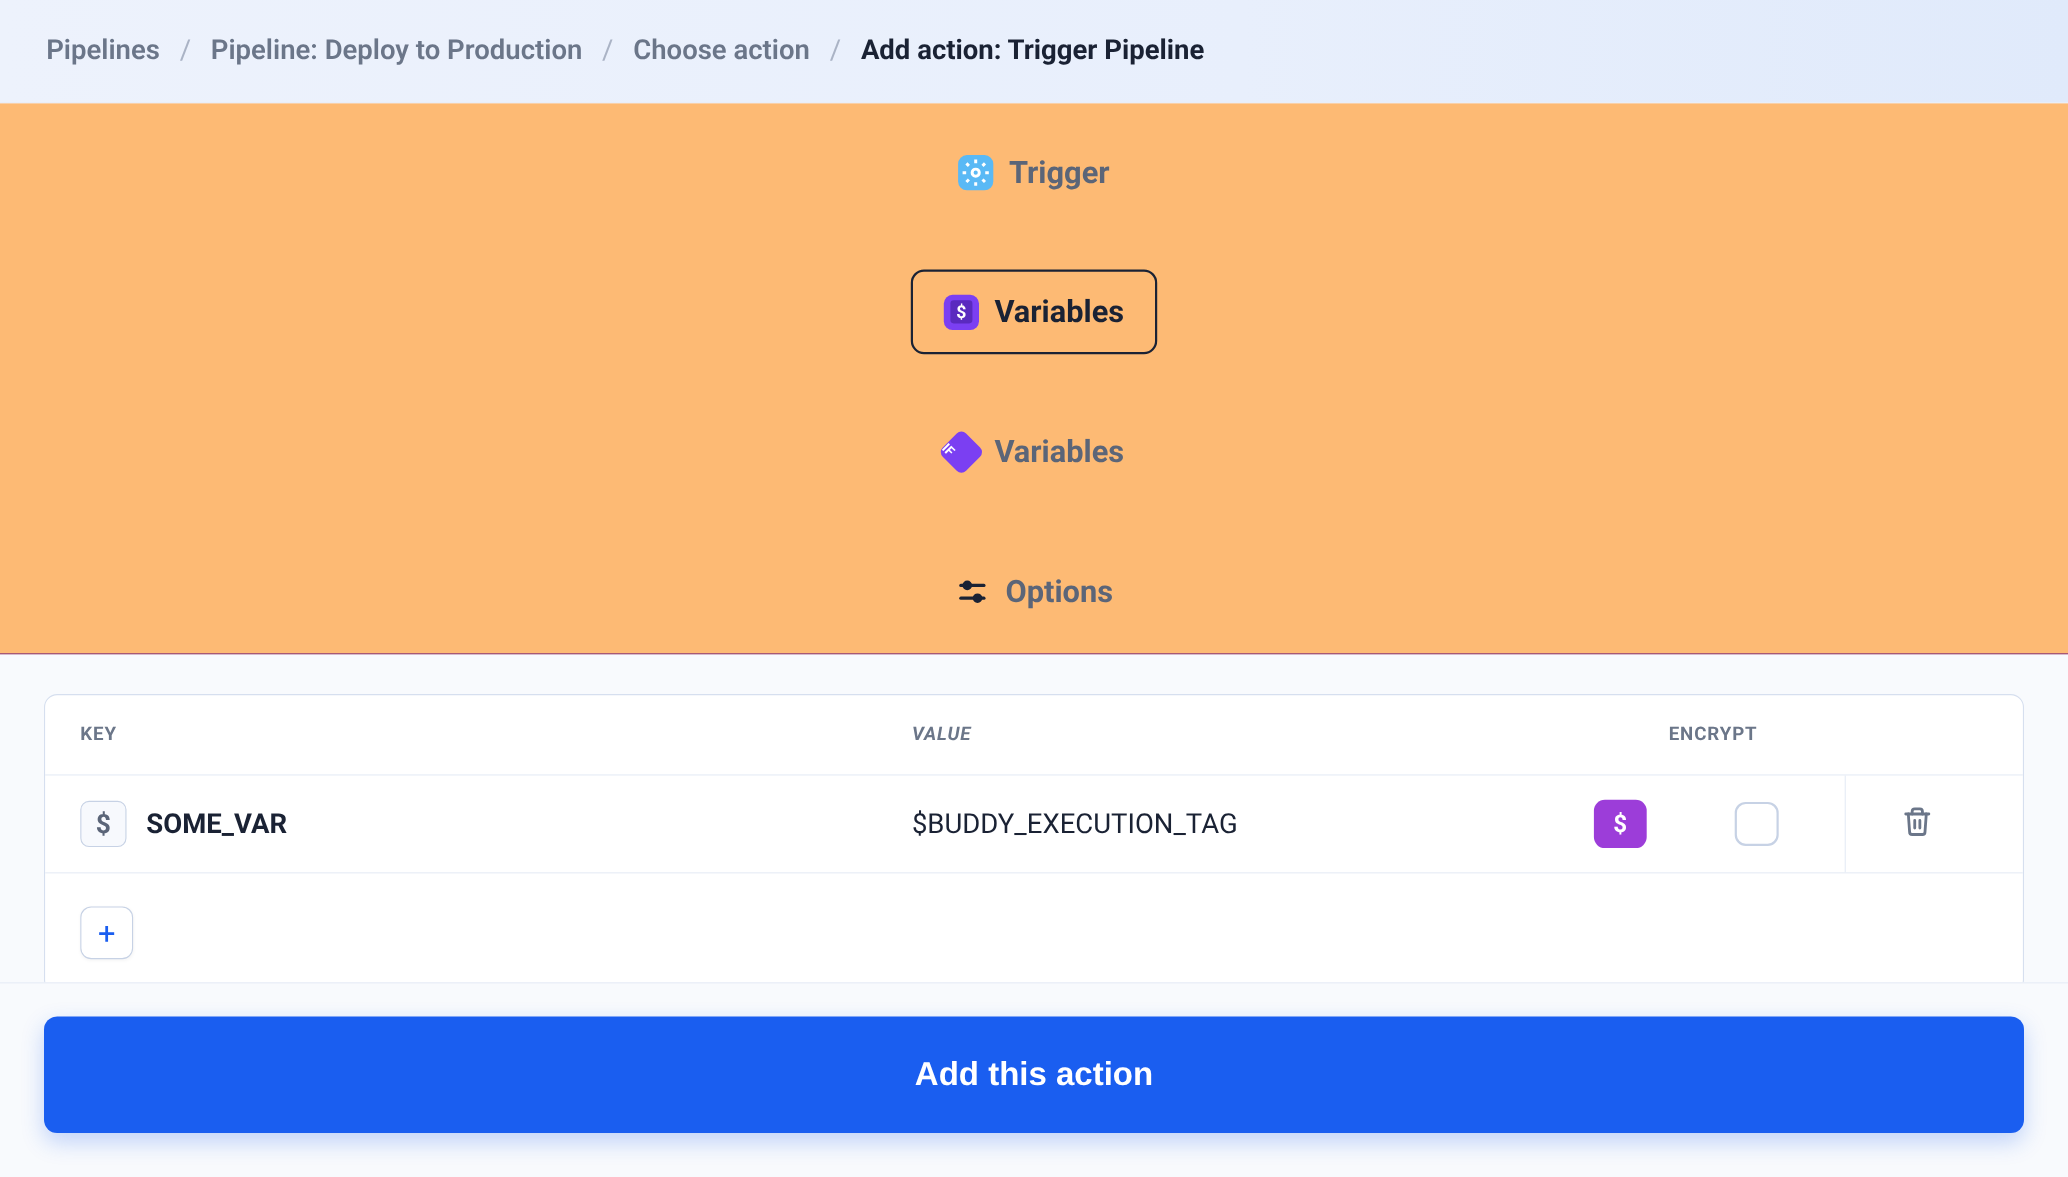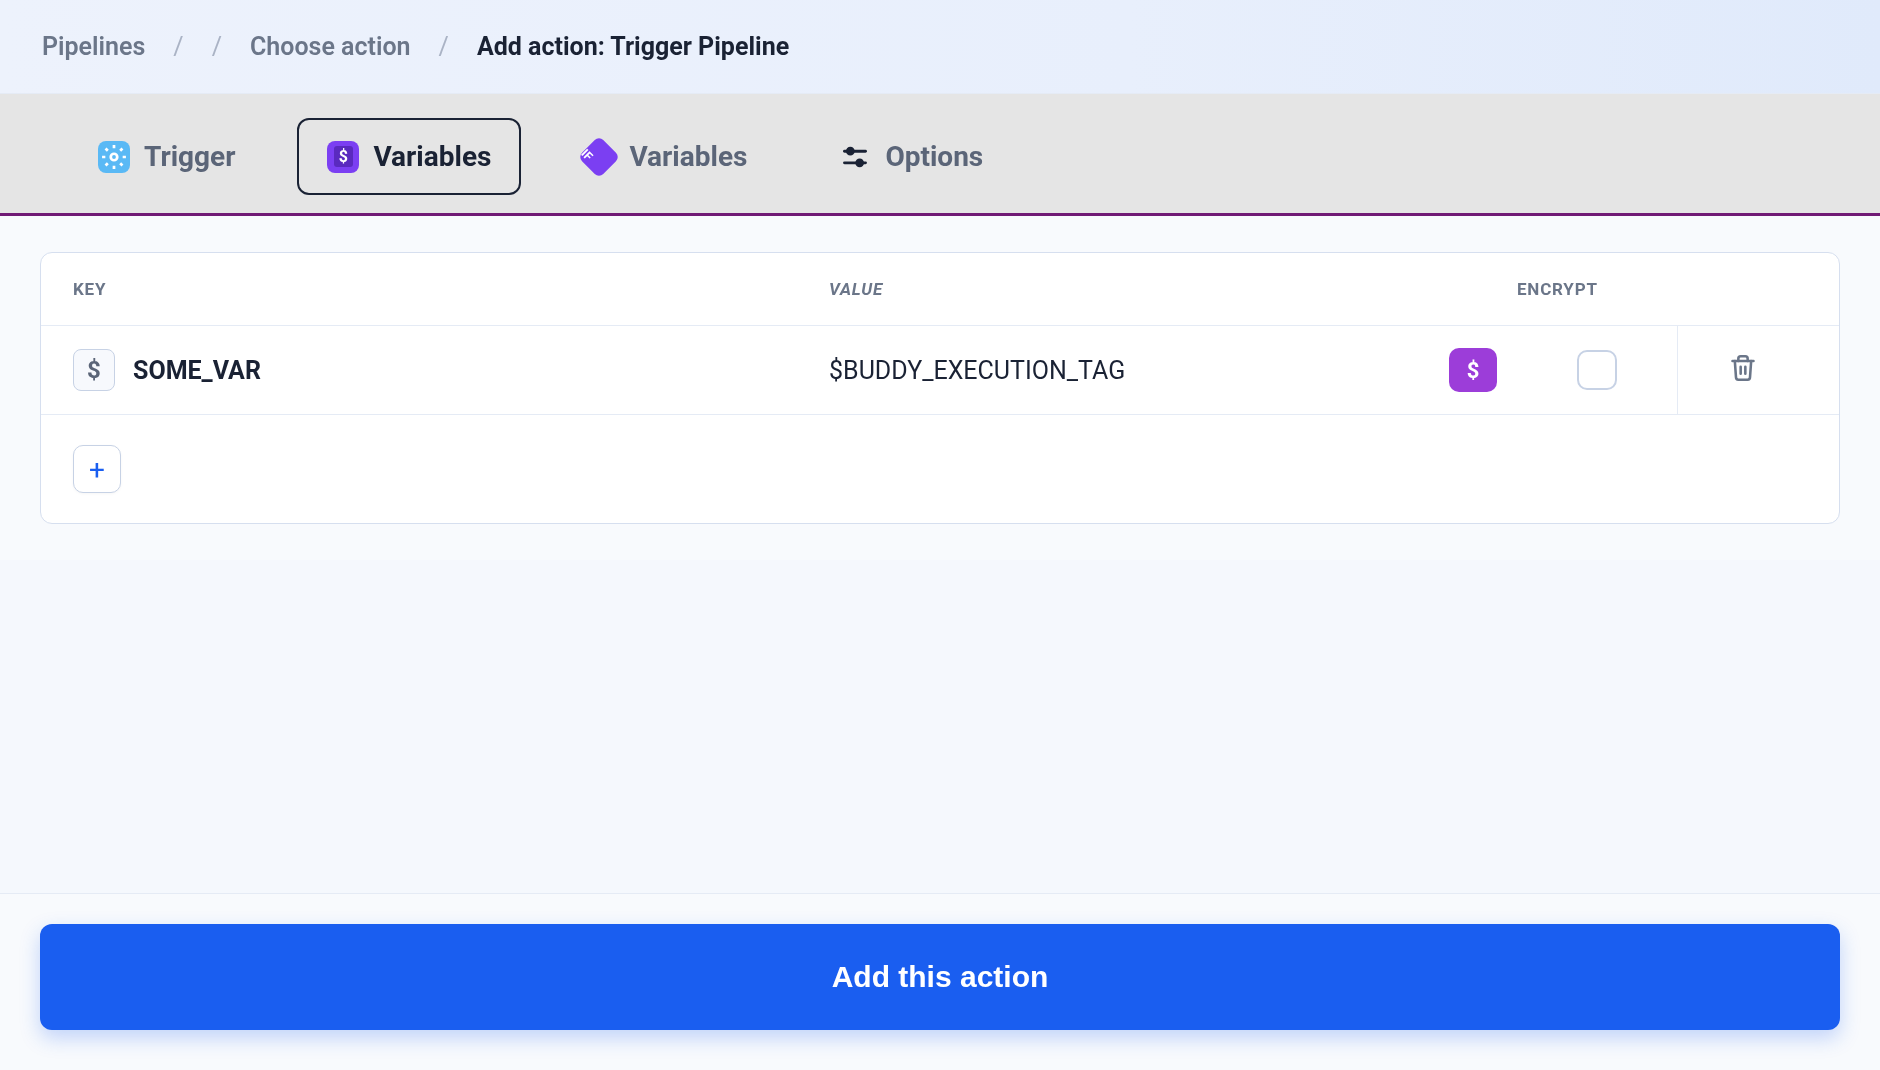--- a/index.html
+++ b/index.html
@@ -17,46 +17,47 @@
 
     
     .breadcrumb-bar {
       background: linear-gradient(to right, #edf2fc 0%, #e8effc 60%, #e0eafb 100%);
       padding: 32px 42px;
       border-bottom: 1px solid #e5ebf5;
     }
     .breadcrumb {
       display: flex;
       align-items: center;
-      gap: 28px;
+      gap: 18px;
       font-size: 25px;
       font-weight: 600;
     }
     .breadcrumb a {
       color: #6b7689;
       text-decoration: none;
       cursor: pointer;
     }
     .breadcrumb .sep {
       color: #aab3c5;
       font-weight: 400;
     }
     .breadcrumb .current {
       color: #1a2234;
       font-weight: 700;
     }
 
     
     .tab-bar {
-      background: #e5e5e5;
+      background: #fdba74;
       padding: 24px 68px 0 68px;
-      border-bottom: 3px solid #701a75;
+      border-bottom: 1px solid #701a75;
       display: flex;
       gap: 32px;
       align-items: center;
+      flex-direction: column;
     }
     .tab {
       display: flex;
       align-items: center;
       gap: 14px;
       padding: 20px 28px;
       font-size: 28px;
       font-weight: 700;
       color: #5b6578;
       cursor: pointer;
@@ -272,20 +273,21 @@
 </head>
 <body>
 
 <div class="scale-wrapper">
 <div class="inner">
 
   <div class="breadcrumb-bar">
     <div class="breadcrumb">
       <a>Pipelines</a>
       <span class="sep">/</span>
+      <a>Pipeline: Deploy to Production</a>
       <span class="sep">/</span>
       <a>Choose action</a>
       <span class="sep">/</span>
       <span class="current">Add action: Trigger Pipeline</span>
     </div>
   </div>
 
   <div class="tab-bar">
     <div class="tab">
       <span class="tab-icon icon-trigger">

